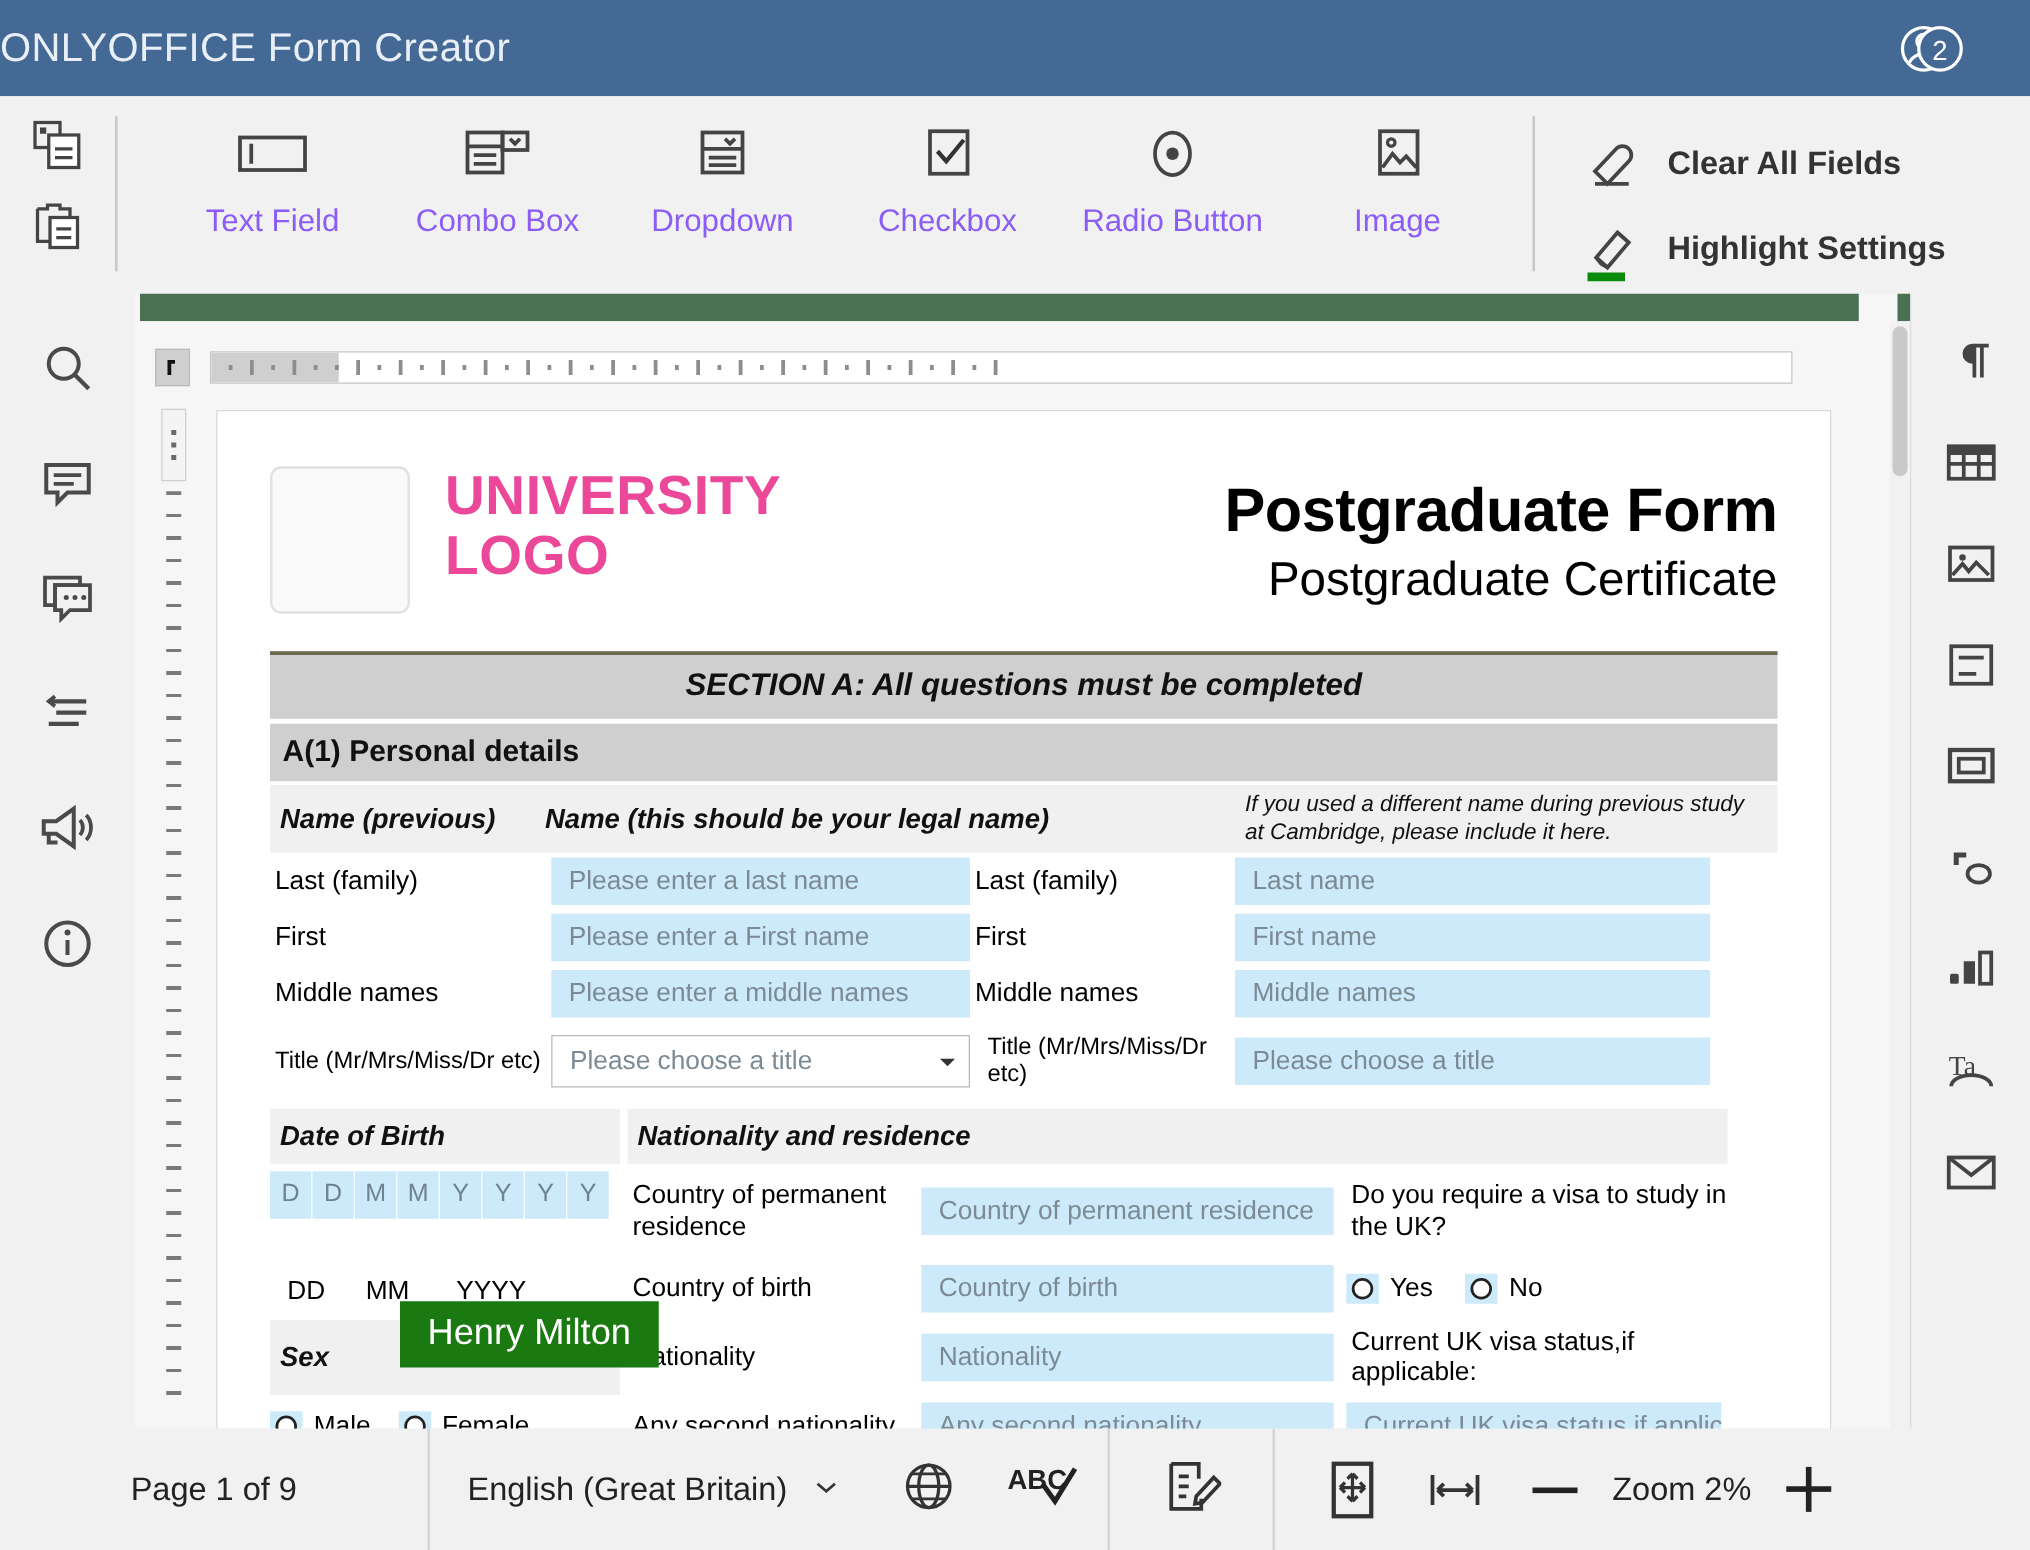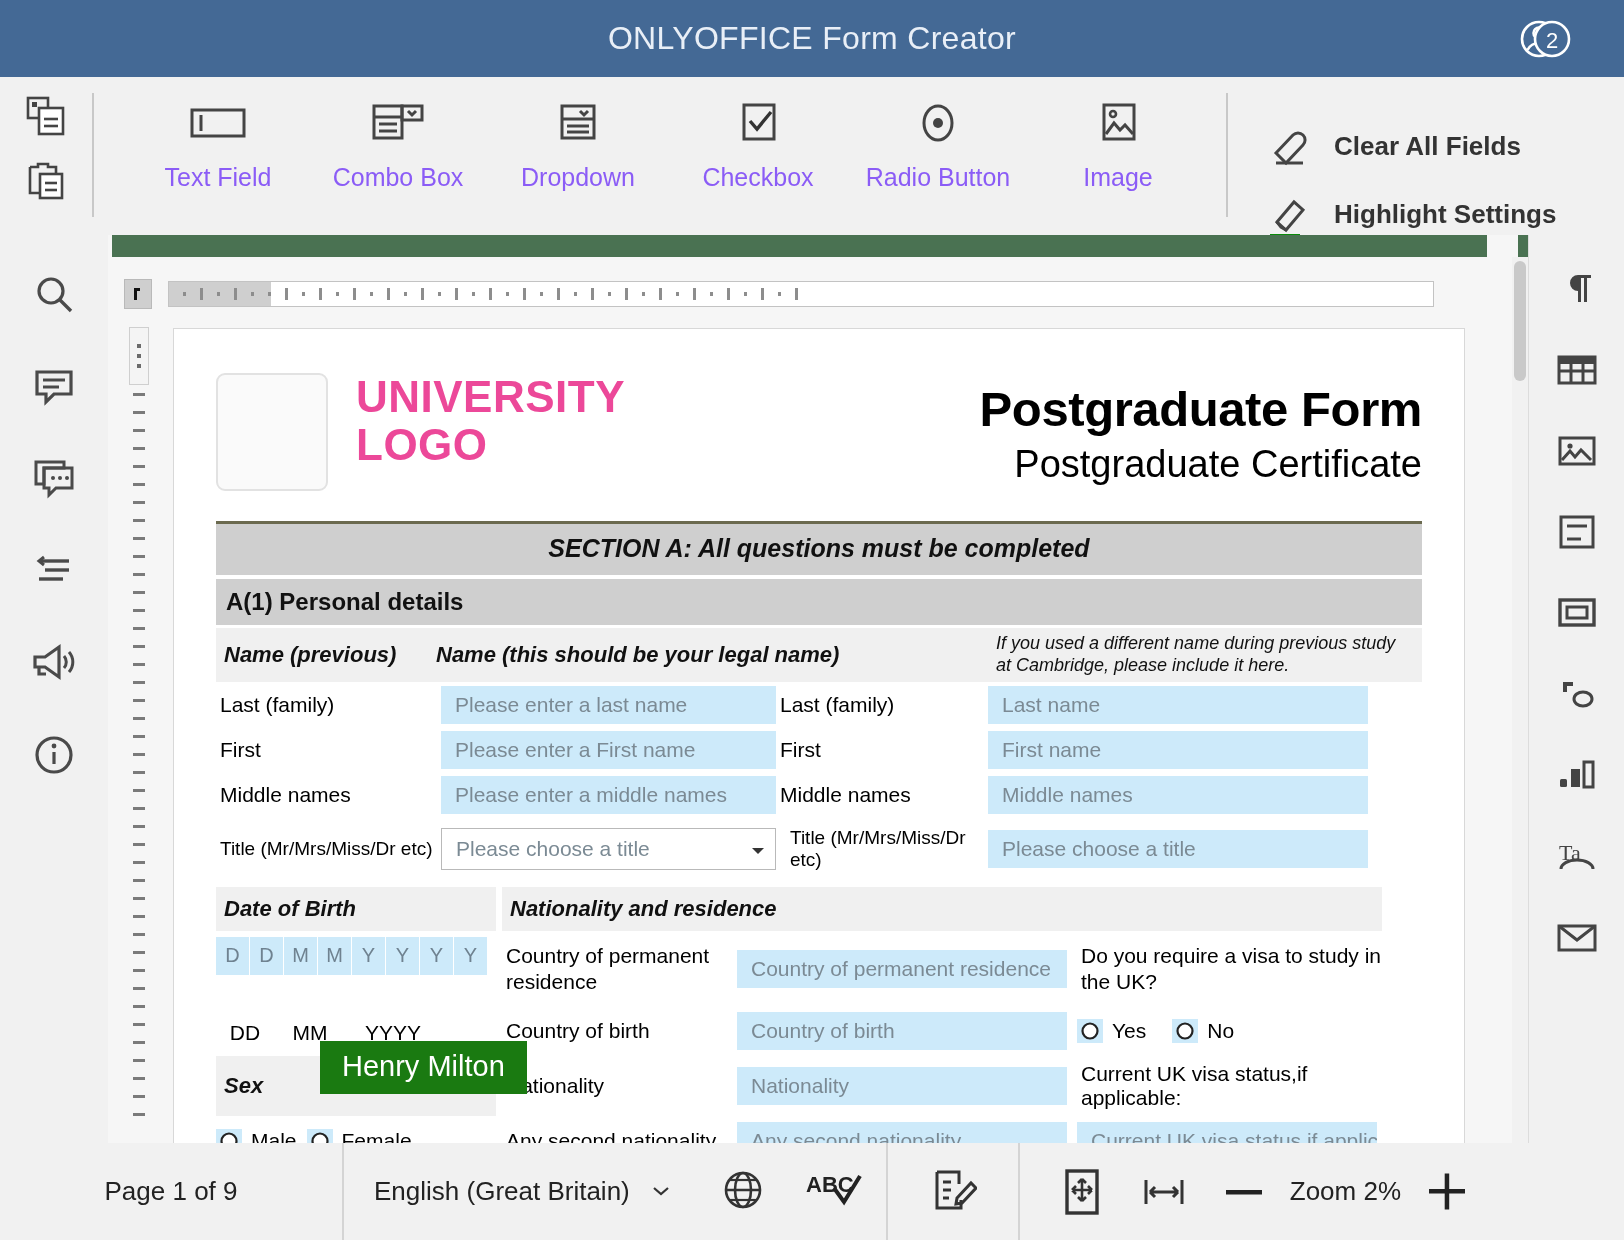--- a/index.html
+++ b/index.html
@@ -6,21 +6,21 @@
   html, body {
     width: 1624px; height: 1240px;
     font-family: "Liberation Sans", sans-serif;
     background: #f1f1f1; overflow: hidden;
   }
   #app { position: relative; width: 1624px; height: 1240px; }
 
   
   .titlebar {
     position: absolute; left: 0; top: 0; width: 1624px; height: 77px;
-    background: #446995; display: flex; align-items: center; justify-content: center;
+    background: #446995; display: flex; align-items: center; justify-content: flex-start;
   }
   .titlebar-text { color: #e9eff7; font-size: 32px; letter-spacing: .3px; }
   .users-badge {
     position: absolute; right: 52px; top: 50%; transform: translateY(-50%);
     width: 56px; height: 46px;
   }
 
   
   .toolbar {
     position: absolute; left: 0; top: 77px; width: 1624px; height: 158px;
@@ -34,21 +34,21 @@
   .vdiv { width: 2px; height: 124px; background: #c8c8c8; margin-top: 16px; flex: none; }
   .tools { display: flex; align-items: flex-start; padding-left: 34px; gap: 0; }
   .tool {
     width: 180px; padding-top: 22px;
     display: flex; flex-direction: column; align-items: center; gap: 16px;
     cursor: pointer;
   }
   .tool .glyph { height: 48px; display: flex; align-items: center; justify-content: center; }
   .tool .lbl { font-size: 25px; font-weight: normal; color: #8b5cf6; white-space: nowrap; }
   .vdiv2 { width: 2px; height: 124px; background: #c8c8c8; margin: 16px 0 0 18px; flex:none; }
-  .rightacts { padding: 46px 0 0 38px; display: flex; flex-direction: column; gap: 22px; }
+  .rightacts { padding: 30px 0 0 38px; display: flex; flex-direction: column; gap: 22px; }
   .ract { display: flex; align-items: center; gap: 22px; cursor: pointer; }
   .ract .lbl { font-size: 26px; font-weight: bold; color: #333; white-space: nowrap; }
   .ract .glyph { width: 46px; height: 46px; position: relative; display:flex; align-items:center; justify-content:center;}
   .hl-bar { position: absolute; left: 4px; bottom: -4px; width: 30px; height: 7px; background: #0a8a0a; }
 
   
   .body-area {
     position: absolute; left: 0; top: 235px; width: 1624px; height: 908px;
     background: #f6f6f6;
   }
@@ -611,21 +611,21 @@
               <div class="cell" style="width:6px"></div>
               <div class="cell lbl-cell" style="width:235px">Nationality</div>
               <div class="cell" style="width:330px">
                 <div class="field" style="width:330px">Nationality</div>
               </div>
               <div class="cell" style="width:10px"></div>
               <div class="cell lbl-cell" style="width:320px">Current UK visa status,if applicable:</div>
             </div>
 
             <div class="grow" style="margin-top:6px">
-              <div class="cell" style="width:286px;gap:10px">
+              <div class="cell" style="width:286px;gap:22px">
                 <span class="radio-wrap">
                   <span class="radio-hl">
                     <svg width="20" height="20" viewBox="0 0 20 20">
                       <circle cx="10" cy="10" r="7.5" fill="#fff" stroke="#222" stroke-width="2.2"></circle>
                     </svg>
                   </span>
                   <span class="radio-lbl">Male</span>
                 </span>
                 <span class="radio-wrap">
                   <span class="radio-hl">

